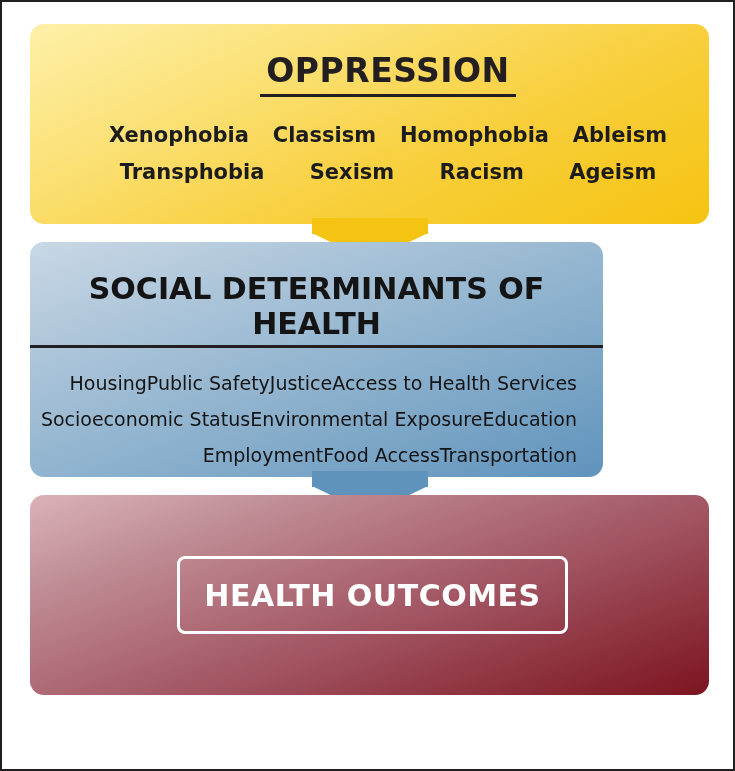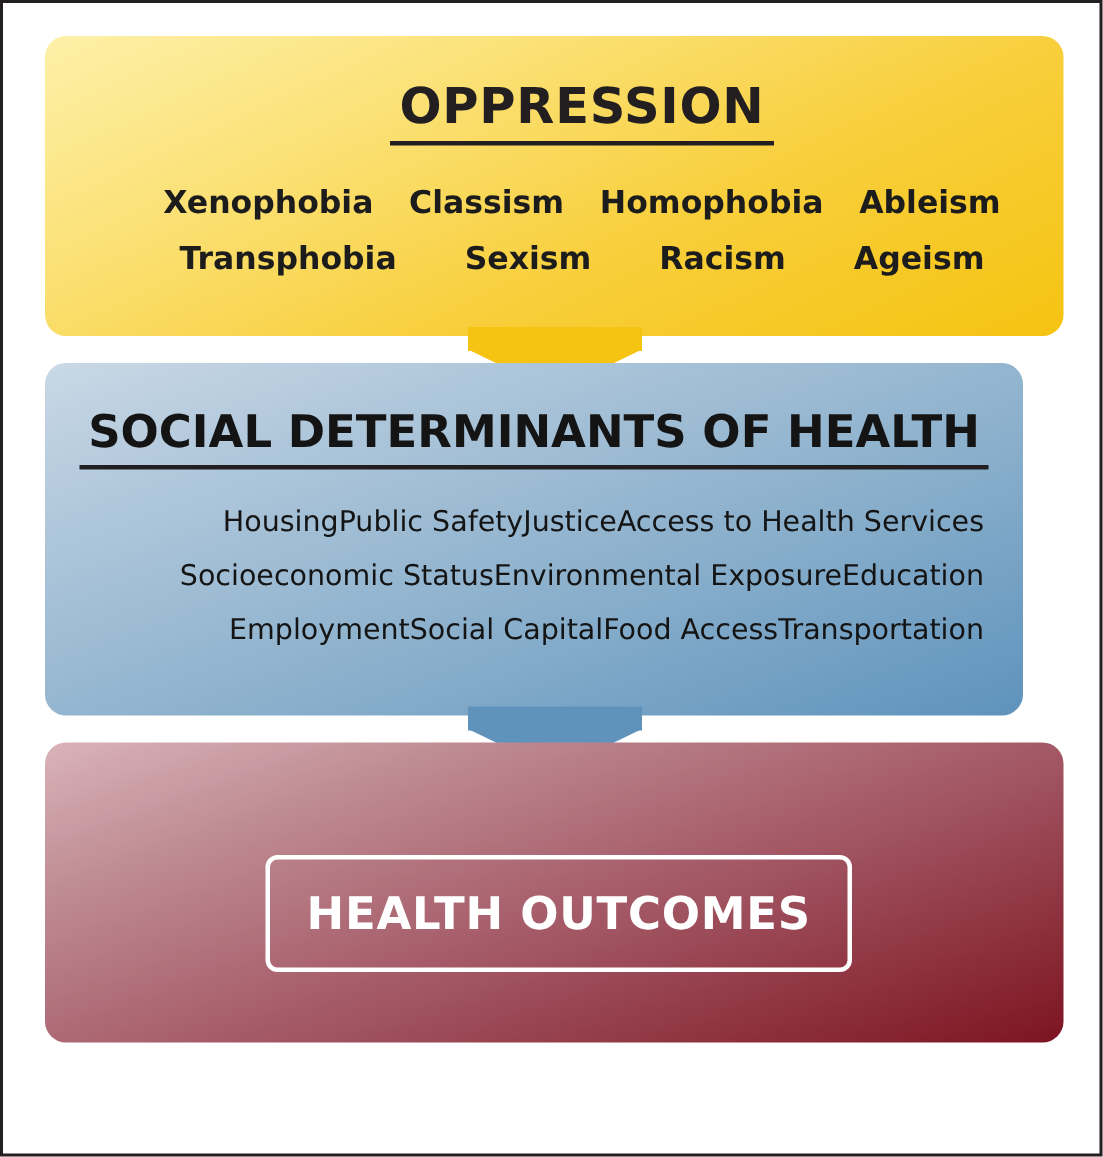--- a/index.html
+++ b/index.html
@@ -66,21 +66,21 @@
     font-size: 21px;
     font-weight: bold;
     color: #1c1c1c;
     white-space: nowrap;
   }
 
   
   .block-sdoh {
     left: 28px;
     top: 240px;
-    width: 652px;
+    width: 573px;
     height: 235px;
     background: linear-gradient(160deg, #c9d8e6 0%, #aec6da 25%, #88aecb 62%, #5f93bc 100%);
   }
   .title-sdoh {
     text-align: center;
     font-size: 30px;
     font-weight: bold;
     color: #141414;
     padding-top: 29px;
   }
@@ -109,21 +109,21 @@
   .block-outcomes {
     left: 28px;
     top: 493px;
     width: 679px;
     height: 200px;
     background: linear-gradient(160deg, #d9b3b8 0%, #c08d95 22%, #a0525f 60%, #7c1420 100%);
   }
   .outcome-box {
     position: absolute;
     left: 147px;
-    top: 75px;
+    top: 61px;
     width: 385px;
     height: 72px;
     border: 3px solid #ffffff;
     border-radius: 8px;
     display: flex;
     align-items: center;
     justify-content: center;
   }
   .outcome-box span {
     font-size: 30px;
@@ -221,21 +221,20 @@
         <span>Justice</span>
         <span>Access to Health Services</span>
       </div>
       <div class="sdoh-row">
         <span>Socioeconomic Status</span>
         <span>Environmental Exposure</span>
         <span>Education</span>
       </div>
       <div class="sdoh-row">
         <span>Employment</span>
-        <span>Social Capital</span>
         <span>Food Access</span>
         <span>Transportation</span>
       </div>
     </div>
   </div>
 
   <div class="arrow-stem arrow-blue-stem"></div>
   <div class="arrow arrow-blue-head"></div>
 
   <div class="block block-outcomes">

